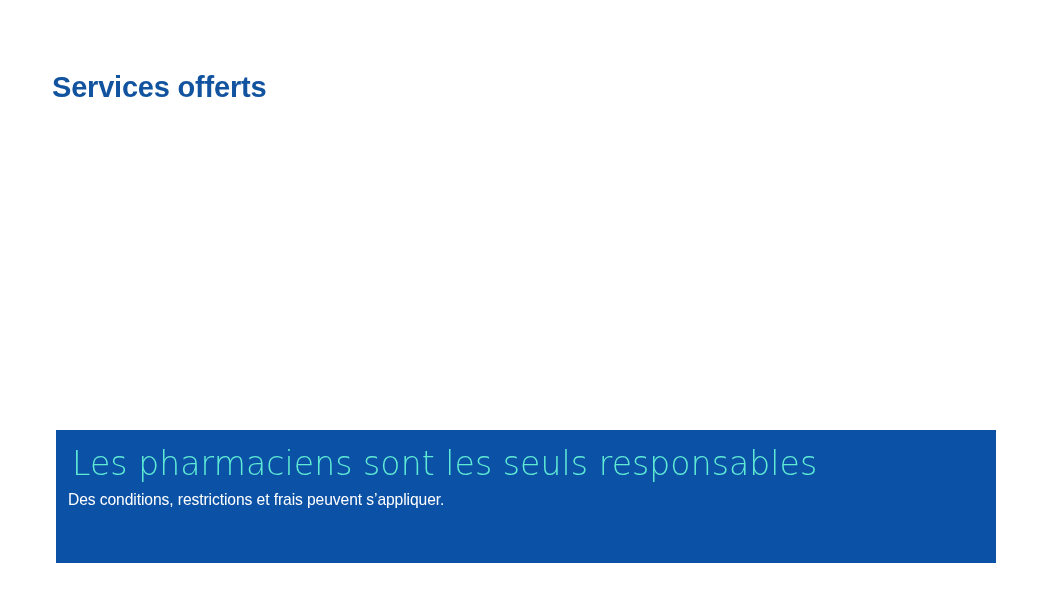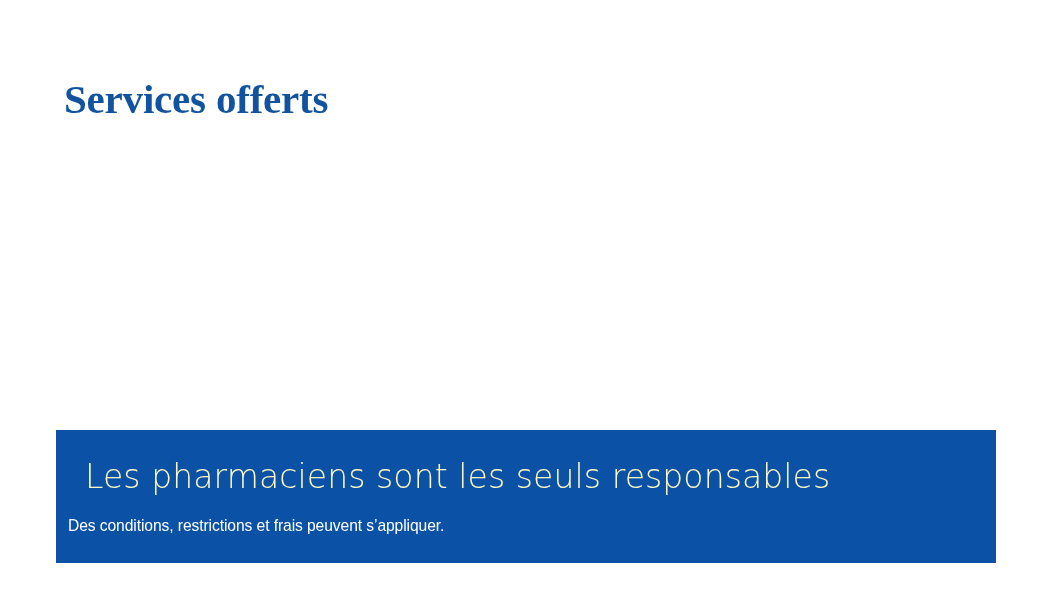--- a/index.html
+++ b/index.html
@@ -20,45 +20,45 @@
     height: 600px;
     background: #ffffff;
     overflow: hidden;
   }
 
   
   .slide-title {
     position: absolute;
     left: 52px;
     top: 63px;
-    margin: 12px;
-    font-family: Liberation Serif, serif;
+    margin: 0;
+    font-family: Liberation Sans, sans-serif;
     font-weight: bold;
-    font-size: 41px;
+    font-size: 29px;
     line-height: 48px;
     letter-spacing: -0.2px;
     color: #11539f;
     white-space: nowrap;
   }
 
   
   .banner {
     position: absolute;
     left: 56px;
     top: 430px;
     width: 940px;
     height: 133px;
     background: #0b51a5;
     box-sizing: border-box;
     padding: 9px 0 0 12px;
   }
 
   .banner-headline {
-    margin: 17px;
-    color: #fef9c3;
+    margin: 4px;
+    color: #5eead4;
     font-family: "DejaVu Sans", "Liberation Sans", sans-serif;
     font-weight: 300;
     font-size: 33px;
     line-height: 42px;
     letter-spacing: 0.1px;
     white-space: nowrap;
   }
 
   .banner-headline .hl-line {
     display: block;

